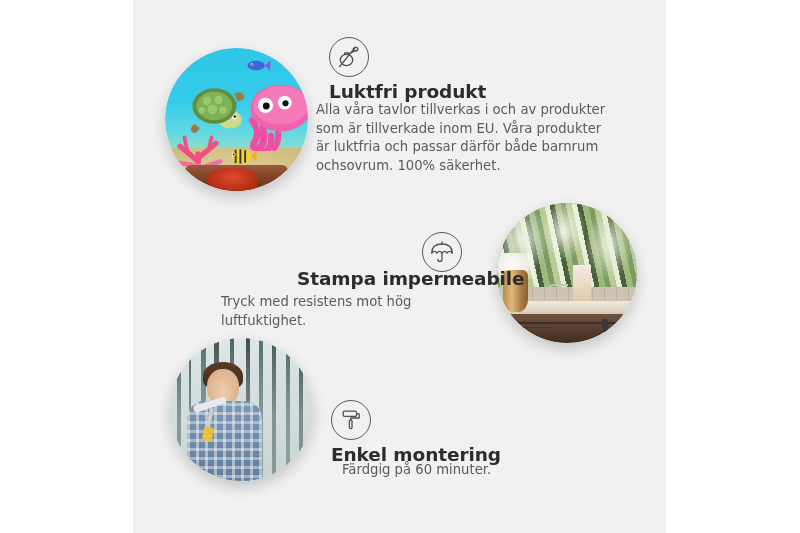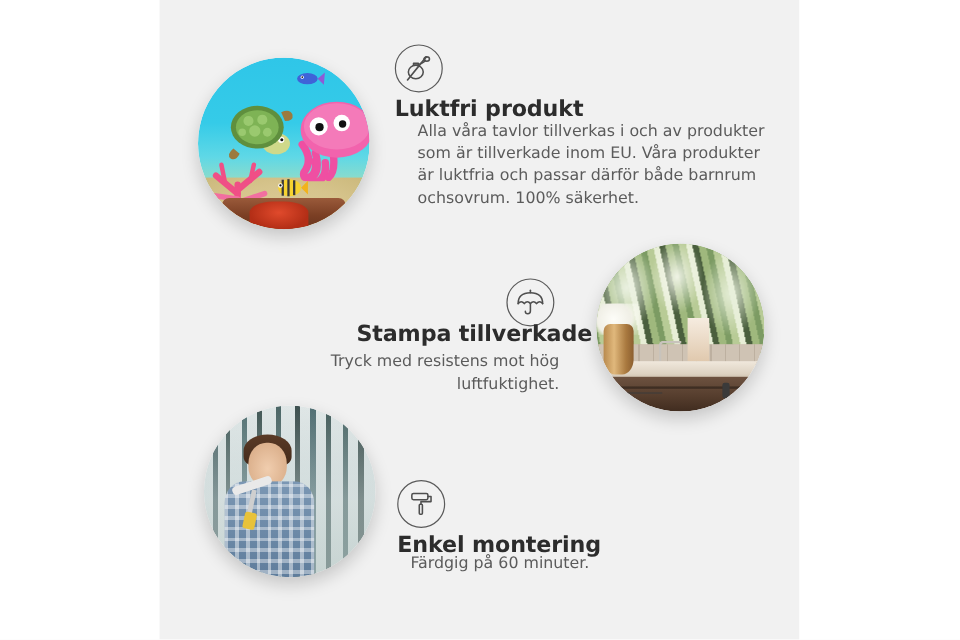--- a/index.html
+++ b/index.html
@@ -77,27 +77,27 @@
     position: absolute;
     font-size: 13.2px;
     line-height: 18.5px;
     color: #5b5b5b;
   }
 
   
   #photo-1 { left: 165px; top: 48px; width: 143px; height: 143px; }
   #icon-1  { left: 329px; top: 37px; }
   #title-1 { left: 329px; top: 81px; }
-  #body-1  { left: 348px; top: 101px; width: 290px; }
+  #body-1  { left: 316px; top: 101px; width: 290px; }
 
   
   #photo-2 { left: 497px; top: 203px; width: 140px; height: 140px; }
   #icon-2  { left: 422px; top: 232px; }
   #title-2 { left: 297px; top: 268px; }
-  #body-2  { left: 221px; top: 293px; width: 245px; text-align: right; }
+  #body-2  { left: 221px; top: 293px; width: 245px; }
 
   
   #photo-3 { left: 170px; top: 338px; width: 143px; height: 143px; }
   #icon-3  { left: 331px; top: 400px; }
   #title-3 { left: 331px; top: 444px; }
   #body-3  { left: 342px; top: 461px; width: 250px; }
 
   
   .sea-bg {
     position: absolute; inset: 0;
@@ -348,21 +348,21 @@
 
     <div class="icon-circle" id="icon-2">
       <svg width="26" height="26" viewBox="0 0 26 26" fill="none" stroke="#4f4f4f" stroke-width="1.3" stroke-linecap="round" stroke-linejoin="round">
         <path d="M2.8 14 q0 -9 10.2 -9 q10.2 0 10.2 9"></path>
         <path d="M2.8 14 q2.6 -3.2 5.1 0 q2.6 -3.2 5.1 0 q2.6 -3.2 5.1 0 q2.6 -3.2 5.1 0"></path>
         <path d="M13 14 v6.2 q0 2.2 -2.2 2.2 q-2 0 -2 -1.9"></path>
         <path d="M13 5 V2.8"></path>
       </svg>
     </div>
 
-    <div class="f-title" id="title-2">Stampa tillverkade</div>
+    <div class="f-title" id="title-2">Stampa impermeabile</div>
     <div class="f-body" id="body-2">Tryck med resistens mot hög luftfuktighet.</div>
   </div>
 
   <div class="feature">
 
     <div class="photo" id="photo-3">
       <div class="inner">
         <div class="forest"></div>
         <div class="trees"></div>
         <div class="forest-haze"></div>

